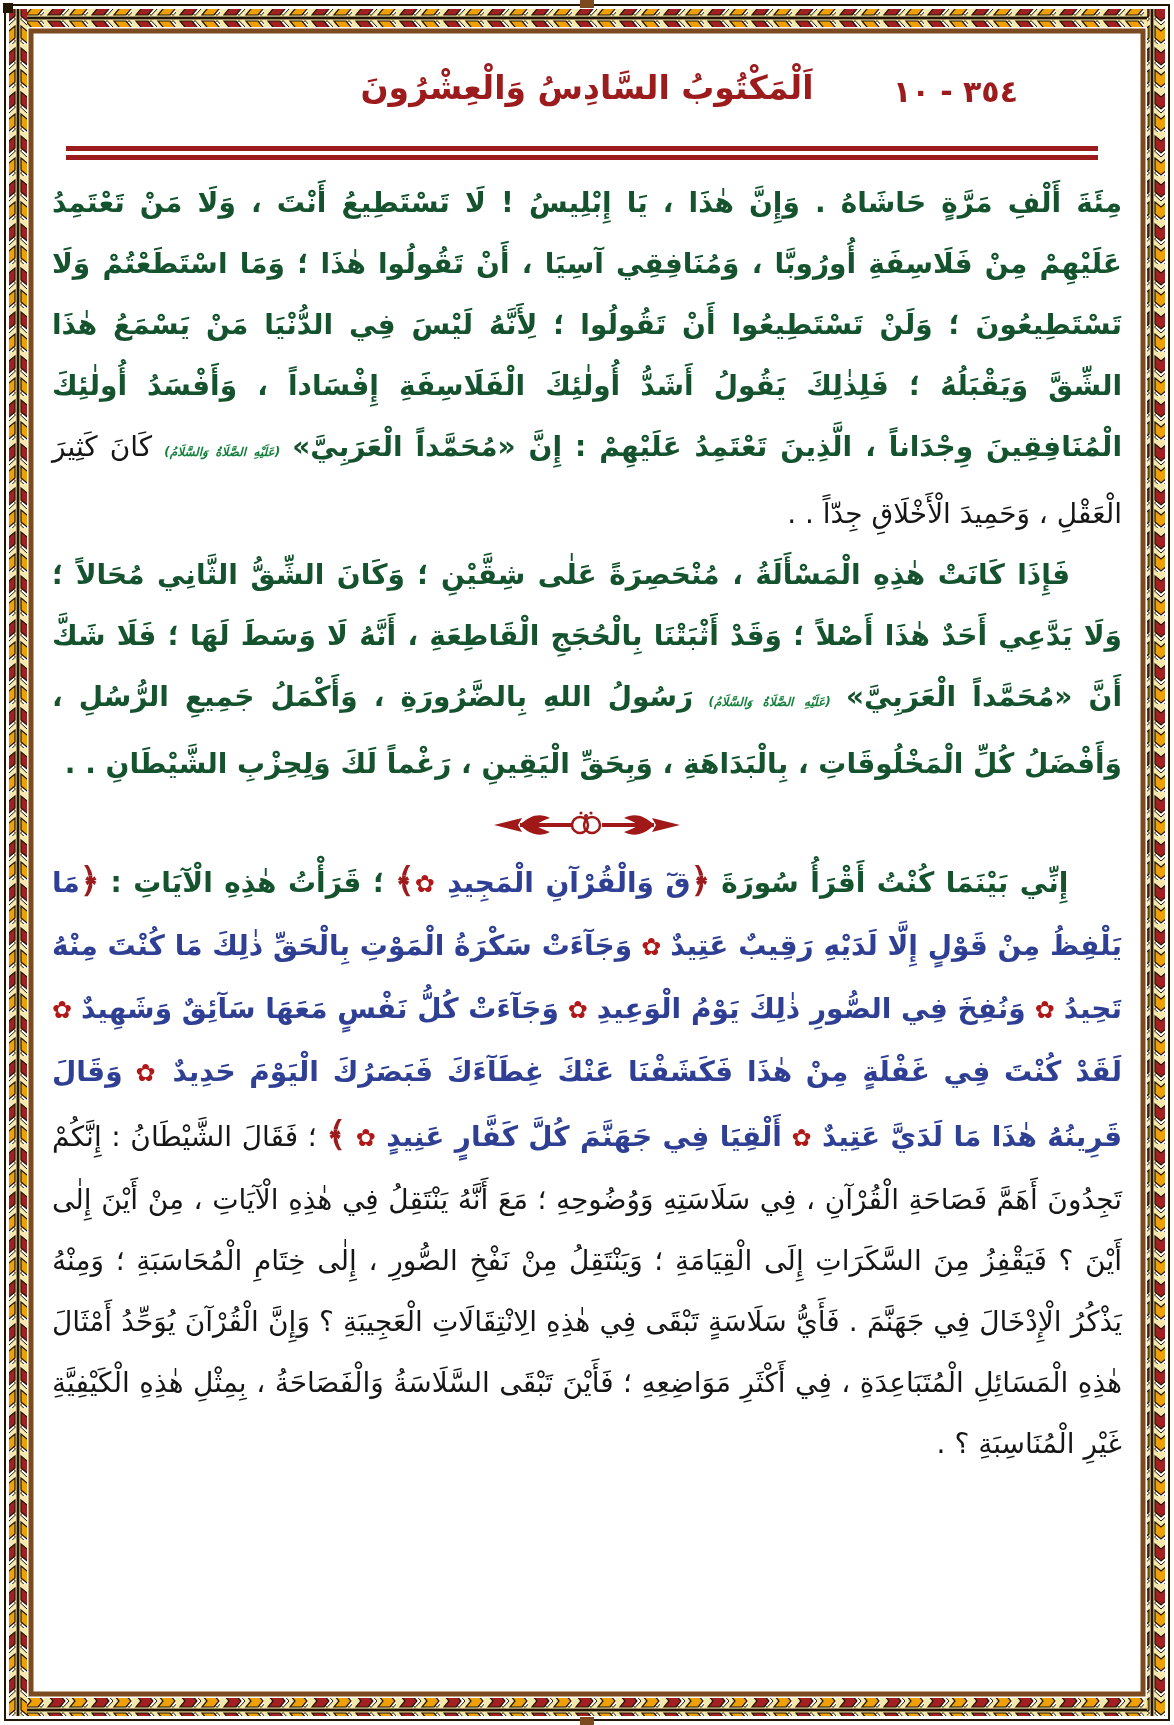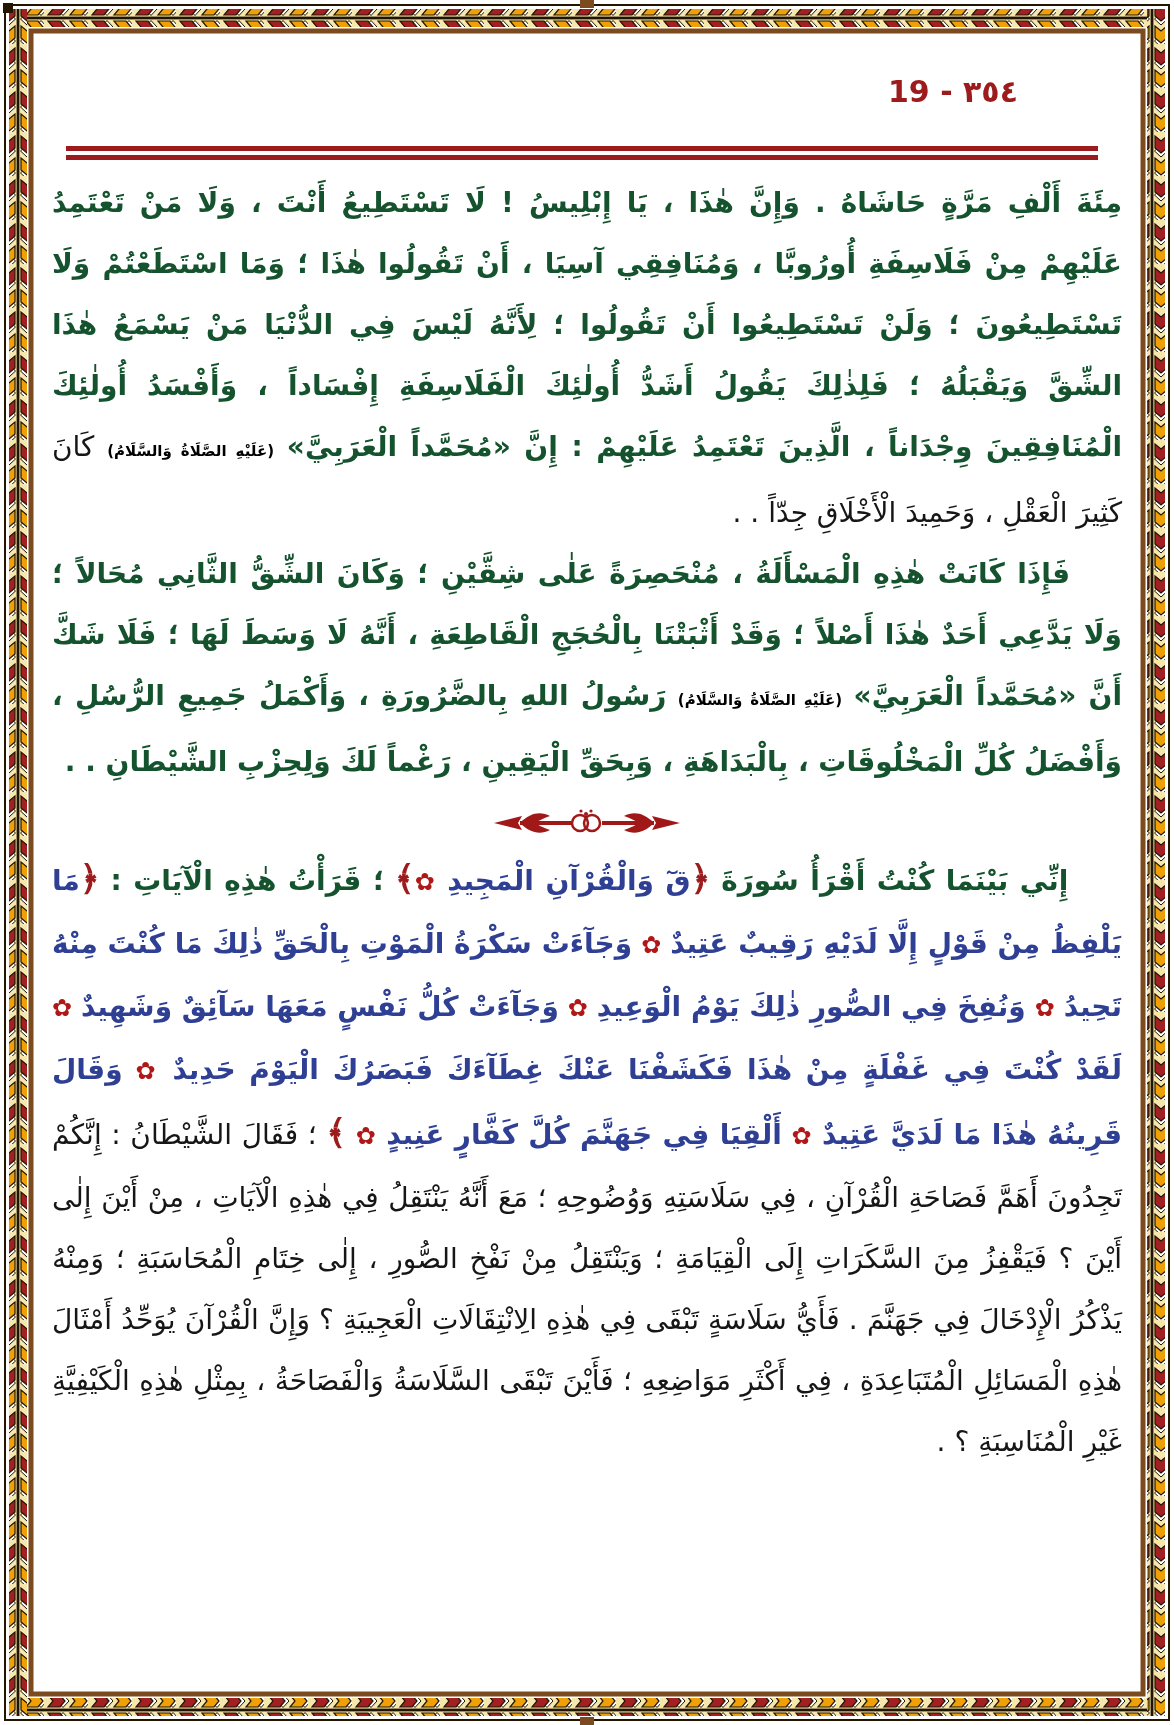--- a/index.html
+++ b/index.html
@@ -41,22 +41,22 @@
     color:#9C1B1C;
   }
   p.para{margin:0;padding:0;}
   .indent{text-indent:52px;}
   .red{color:#14532d;font-weight:bold;}
   .black{color:#161616;font-weight:normal;}
   .quran{color:#2E3F94;font-weight:bold;}
   .rosette{color:#B01818;font-weight:normal;font-size:24px;}
   .qbracket{color:#9C1B1C;font-weight:bold;font-size:34px;}
   .honorific{
-    color:#000000;font-weight:bold;
-    font-size:15px;letter-spacing:0;
+    color:#15803d;font-weight:bold;
+    font-size:12px;letter-spacing:0;font-style:italic;
   }
   .salutation{
     text-align:center;
     font-size:28px;font-weight:bold;color:#9C1B1C;
     line-height:61px;margin:0;
   }
   .divider{
     text-align:center;
     margin:10px 0 4px 0;
     line-height:0;
@@ -110,21 +110,22 @@
     <rect x="31" y="31" width="1112" height="1663" fill="none" stroke="#7B4A1E" stroke-width="5"></rect>
 
     <rect x="580" y="0" width="14" height="8" fill="#7B4A1E"></rect>
     <rect x="580" y="1717" width="14" height="8" fill="#7B4A1E"></rect>
     <rect x="3" y="3" width="10" height="10" fill="#241500"></rect>
   </svg>
 
   <div class="content">
 
     <div class="header">
-      <div class="page-num">٣٥٤ - 19</div>
+      <div class="title">اَلْمَكْتُوبُ السَّادِسُ وَالْعِشْرُونَ</div>
+      <div class="page-num">٣٥٤ - ١٠</div>
     </div>
 
     <div class="rule"></div>
 
     <div class="body-text">
 
       <p class="para"><span class="red">مِئَةَ أَلْفِ مَرَّةٍ حَاشَاهُ . وَإِنَّ هٰذَا ، يَا إِبْلِيسُ ! لَا تَسْتَطِيعُ أَنْتَ ، وَلَا مَنْ تَعْتَمِدُ عَلَيْهِمْ مِنْ فَلَاسِفَةِ أُورُوبَّا ، وَمُنَافِقِي آسِيَا ، أَنْ تَقُولُوا هٰذَا ؛ وَمَا اسْتَطَعْتُمْ وَلَا تَسْتَطِيعُونَ ؛ وَلَنْ تَسْتَطِيعُوا أَنْ تَقُولُوا ؛ لِأَنَّهُ لَيْسَ فِي الدُّنْيَا مَنْ يَسْمَعُ هٰذَا الشِّقَّ وَيَقْبَلُهُ ؛ فَلِذٰلِكَ يَقُولُ أَشَدُّ أُولٰئِكَ الْفَلَاسِفَةِ إِفْسَاداً ، وَأَفْسَدُ أُولٰئِكَ الْمُنَافِقِينَ وِجْدَاناً ، الَّذِينَ تَعْتَمِدُ عَلَيْهِمْ : إِنَّ «مُحَمَّداً الْعَرَبِيَّ»</span> <span class="honorific">(عَلَيْهِ الصَّلَاةُ وَالسَّلَامُ)</span> <span class="black">كَانَ كَثِيرَ الْعَقْلِ ، وَحَمِيدَ الْأَخْلَاقِ جِدّاً . .</span></p>
 
       <p class="para indent"><span class="red">فَإِذَا كَانَتْ هٰذِهِ الْمَسْأَلَةُ ، مُنْحَصِرَةً عَلٰى شِقَّيْنِ ؛ وَكَانَ الشِّقُّ الثَّانِي مُحَالاً ؛ وَلَا يَدَّعِي أَحَدٌ هٰذَا أَصْلاً ؛ وَقَدْ أَثْبَتْنَا بِالْحُجَجِ الْقَاطِعَةِ ، أَنَّهُ لَا وَسَطَ لَهَا ؛ فَلَا شَكَّ أَنَّ «مُحَمَّداً الْعَرَبِيَّ»</span> <span class="honorific">(عَلَيْهِ الصَّلَاةُ وَالسَّلَامُ)</span> <span class="red">رَسُولُ اللهِ بِالضَّرُورَةِ ، وَأَكْمَلُ جَمِيعِ الرُّسُلِ ، وَأَفْضَلُ كُلِّ الْمَخْلُوقَاتِ ، بِالْبَدَاهَةِ ، وَبِحَقِّ الْيَقِينِ ، رَغْماً لَكَ وَلِحِزْبِ الشَّيْطَانِ . .</span></p>
 

